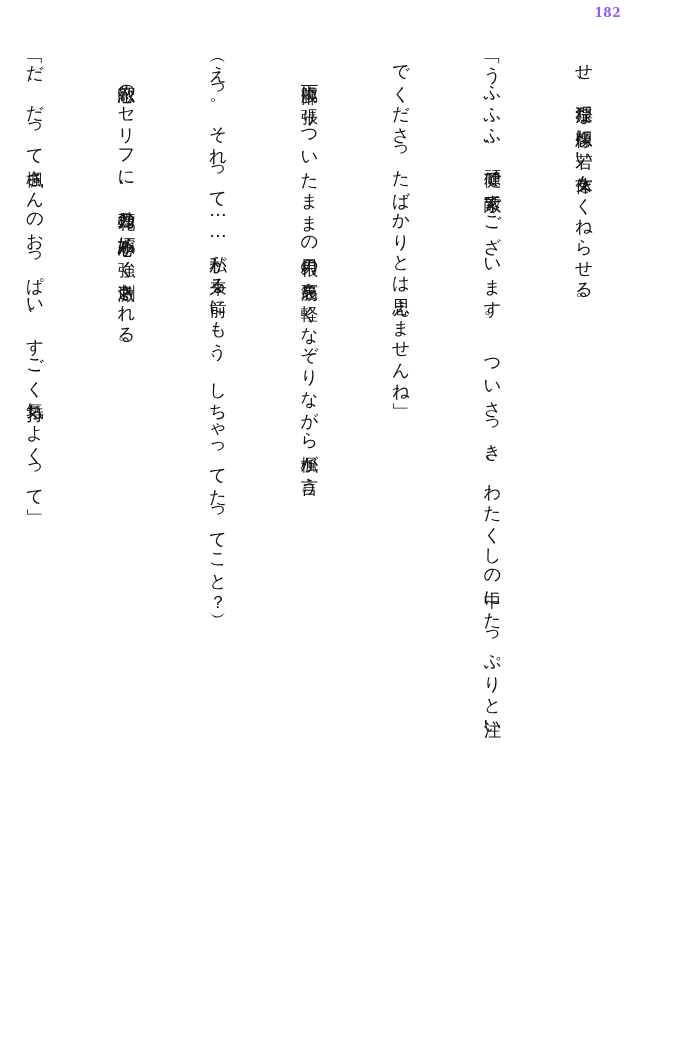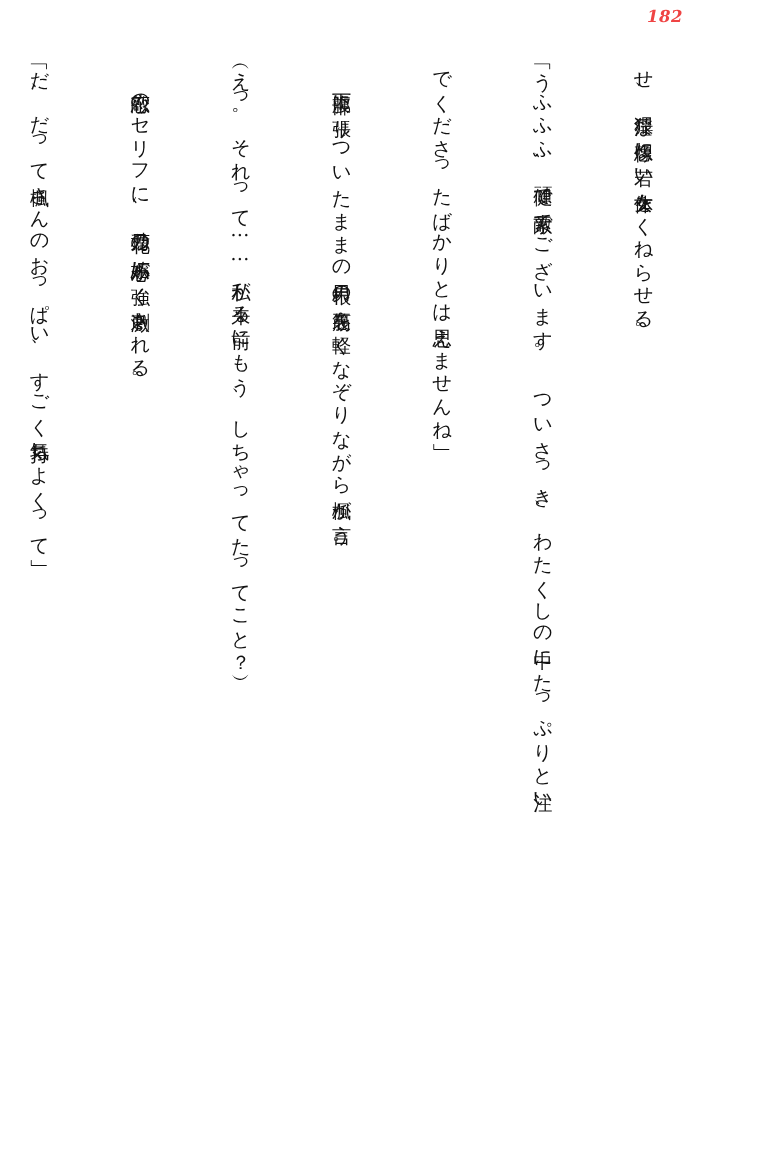--- a/index.html
+++ b/index.html
@@ -23,24 +23,23 @@
     width: 693px;
     height: 1050px;
     background: #ffffff;
   }
 
   .page-number {
     position: absolute;
     top: 6px;
     right: 72px;
     font-family: "DejaVu Serif", "Liberation Serif", serif;
-    font-size: 15px;
+    font-size: 12px;
     font-weight: bold;
-    font-style: italic;
-    color: #ef4444;
+    color: #8b5cf6;
     letter-spacing: 0.5px;
   }
 
   .text-block {
     position: absolute;
     top: 52px;
     left: 30px;
     width: 630px;
     height: 950px;
     writing-mode: vertical-rl;

